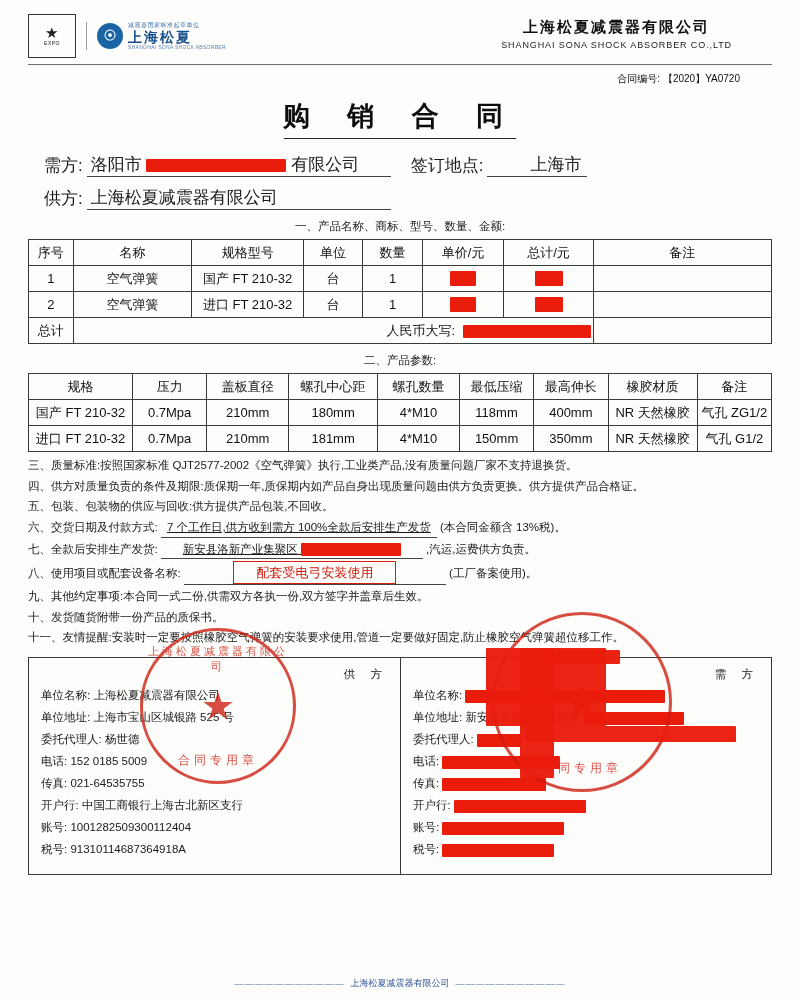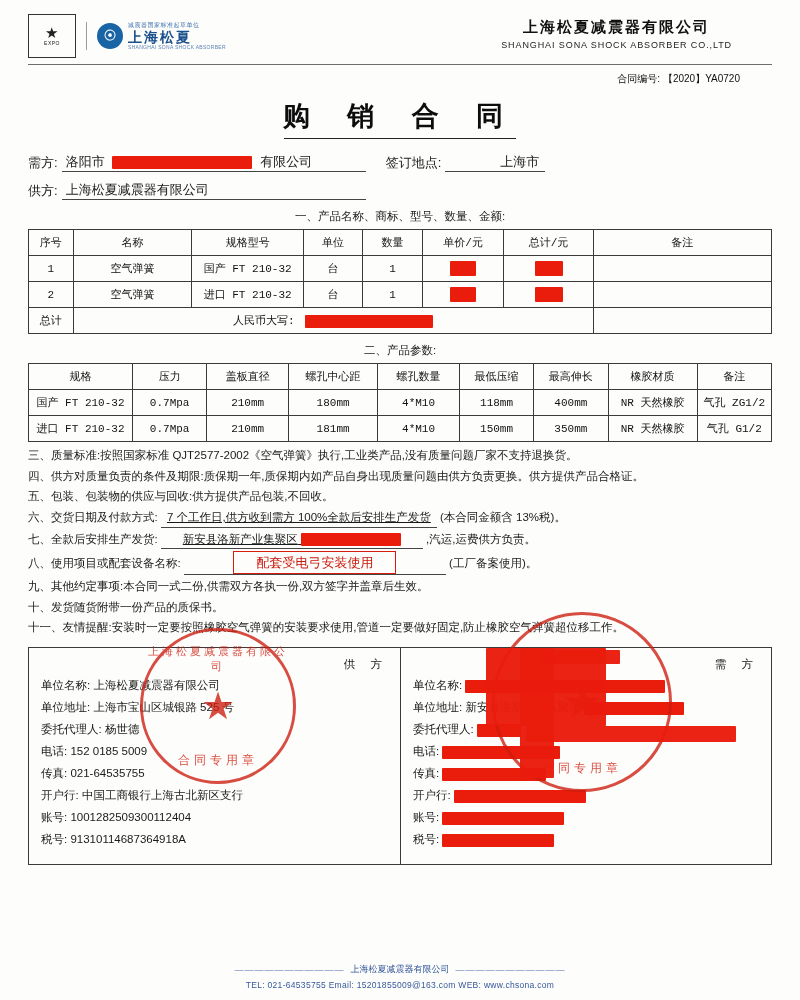--- a/index.html
+++ b/index.html
@@ -90,36 +90,36 @@
     font-family: "DejaVu Serif", serif;
     color: #0d0d0d;
   }
   .title-rule {
     width: 232px;
     height: 1px;
     background: #222;
     margin: 0 auto 14px auto;
   }
   
-  .parties { font-size: 13px; }
+  .parties { font-size: 17px; margin-left: 16px; }
   .prow {
     display: flex;
     align-items: flex-end;
     margin-bottom: 9px;
   }
   .plabel { white-space: nowrap; }
   .pline {
     flex: 1;
     border-bottom: 1px solid #444;
     margin-left: 4px;
     padding-left: 4px;
     position: relative;
     min-height: 15px;
   }
-  .pline.narrow { flex: none; width: 300px; font-family: Liberation Mono, monospace; }
+  .pline.narrow { flex: none; width: 300px; }
   .right-meta {
     width: 228px;
     text-align: left;
     white-space: nowrap;
     margin-left: 20px;
     display: flex;
     align-items: flex-end;
   }
   .right-meta .val {
     border-bottom: 1px solid #444;
@@ -138,22 +138,21 @@
   
   .sec {
     font-size: 11.5px;
     margin: 9px 0 5px 0;
     text-align: center;
   }
   
   table {
     width: 100%;
     border-collapse: collapse;
-    font-size: 11px;
-    font-family: Liberation Mono, monospace;
+    font-size: 13px;
   }
   table th, table td {
     border: 1px solid #3a3a3a;
     text-align: center;
     padding: 3px 2px;
     height: 19px;
     color: #111;
   }
   table th { font-weight: normal; }
   .t1 td.blank { position: relative; }
@@ -325,21 +324,21 @@
       <td class="blank">
             <div class="redbar" style="width:26px;margin:0 auto"></div>
           </td>
       <td class="blank">
             <div class="redbar" style="width:28px;margin:0 auto"></div>
           </td>
       <td></td>
     </tr>
     <tr>
       <td>总计</td>
-      <td colspan="6" style="text-align:center">
+      <td colspan="6" style="text-align:right">
         <span>人民币大写:</span>
         <span class="redact" style="width:128px;margin-left:4px"></span>
       </td>
       <td></td>
     </tr>
   </tbody>
     </table>
 
   <div class="sec">二、产品参数:</div>
   <table class="t2">
@@ -500,16 +499,15 @@
   <div class="bigredact" style="left:526px;top:726px;width:210px;height:16px"></div>
   <div class="bigredact" style="left:520px;top:648px;width:34px;height:130px"></div>
   <div class="bigredact" style="left:540px;top:650px;width:80px;height:14px"></div>
 
   <div class="footer">
     <div class="line1">
       <span class="dashes">———————————</span>
       <span>上海松夏减震器有限公司</span>
       <span class="dashes">———————————</span>
     </div>
-    <div class="line2">TEL: 021-64535755  Email: 15201855009@163.com    WEB: www.chsona.com</div>
   </div>
 
 </div>
 
 </body></html>

